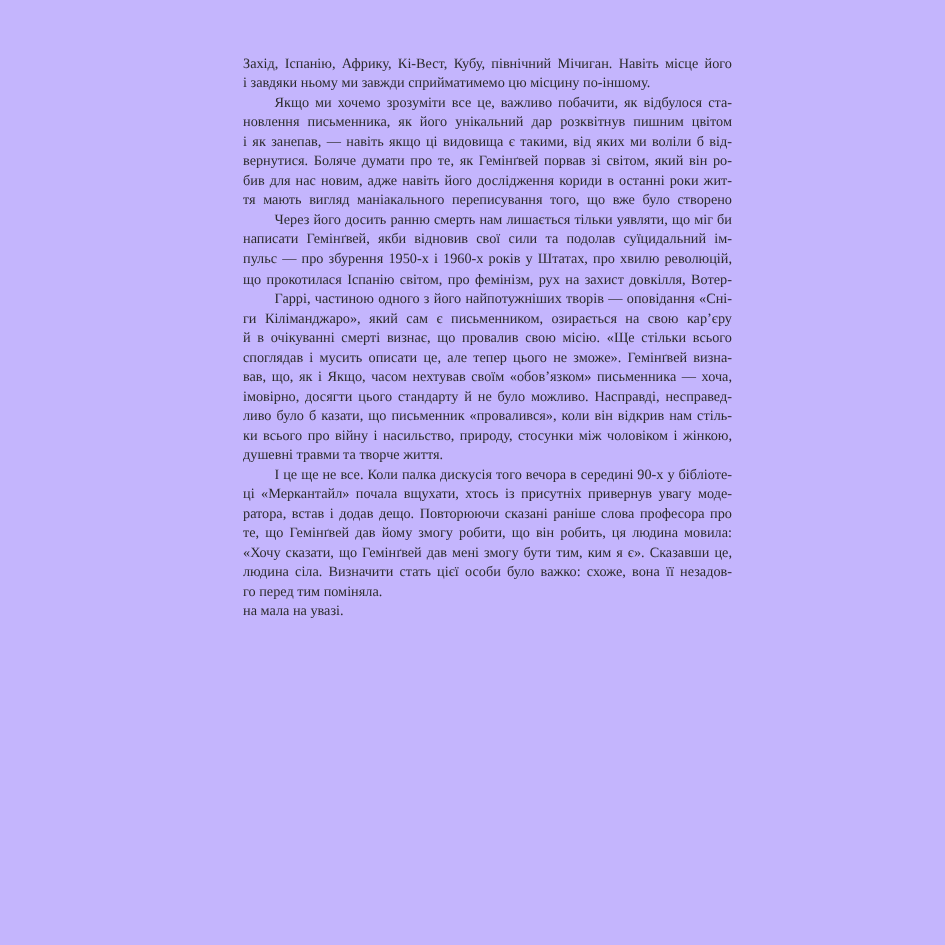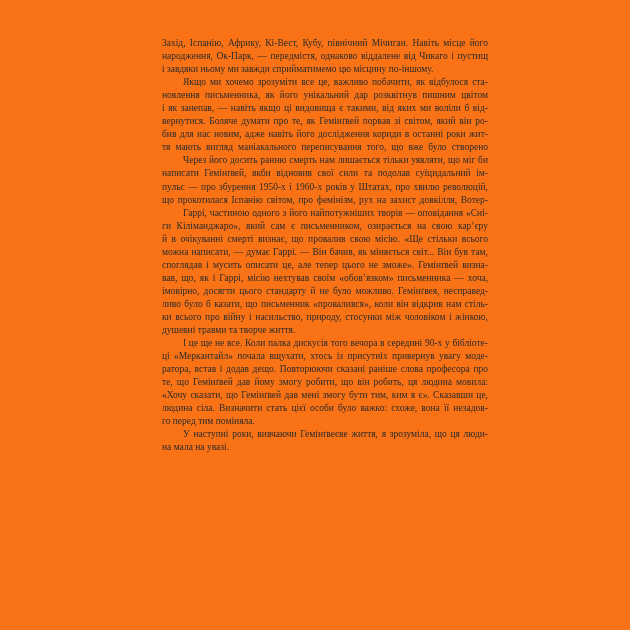--- a/index.html
+++ b/index.html
@@ -8,21 +8,21 @@
   }
   body {
     width: 630px;
     height: 630px;
     overflow: hidden;
     background: #fcfcfb;
   }
   .page {
     position: absolute;
     inset: 0;
-    background: #f97316;
+    background: #c4b5fd;
   }
   .text-column {
     position: absolute;
     left: 162px;
     top: 37px;
     width: 326px;
     font-family: "Liberation Serif", "DejaVu Serif", serif;
     font-size: 9.5px;
     line-height: 13.06px;
     color: #2b2b2b;
@@ -39,45 +39,42 @@
   .line.indent {
     text-indent: 21px;
   }
 </style>
 </head>
 <body style="background: rgb(252, 252, 251);">
 
 <main class="page">
   <article class="text-column" id="text-column" style="color: rgb(43, 43, 43);">
       <div class="line fill">Захід, Іспанію, Африку, Кі-Вест, Кубу, північний Мічиган. Навіть місце його</div>
-      <div class="line fill">народження, Ок-Парк, — передмістя, однаково віддалене від Чикаго і пустищ</div>
       <div class="line">і завдяки ньому ми завжди сприйматимемо цю місцину по-іншому.</div>
       <div class="line fill indent">Якщо ми хочемо зрозуміти все це, важливо побачити, як відбулося ста-</div>
       <div class="line fill">новлення письменника, як його унікальний дар розквітнув пишним цвітом</div>
       <div class="line fill">і як занепав, — навіть якщо ці видовища є такими, від яких ми воліли б від-</div>
       <div class="line fill">вернутися. Боляче думати про те, як Гемінґвей порвав зі світом, який він ро-</div>
       <div class="line fill">бив для нас новим, адже навіть його дослідження кориди в останні роки жит-</div>
       <div class="line fill">тя мають вигляд маніакального переписування того, що вже було створено</div>
       <div class="line fill indent">Через його досить ранню смерть нам лишається тільки уявляти, що міг би</div>
       <div class="line fill">написати Гемінґвей, якби відновив свої сили та подолав суїцидальний ім-</div>
       <div class="line fill">пульс — про збурення 1950-х і 1960-х років у Штатах, про хвилю революцій,</div>
       <div class="line fill">що прокотилася Іспанію світом, про фемінізм, рух на захист довкілля, Вотер-</div>
       <div class="line fill indent">Гаррі, частиною одного з його найпотужніших творів — оповідання «Сні-</div>
       <div class="line fill">ги Кіліманджаро», який сам є письменником, озирається на свою кар’єру</div>
       <div class="line fill">й в очікуванні смерті визнає, що провалив свою місію. «Ще стільки всього</div>
-      <div class="line fill">можна написати, — думає Гаррі. — Він бачив, як міняється світ... Він був там,</div>
       <div class="line fill">споглядав і мусить описати це, але тепер цього не зможе». Гемінґвей визна-</div>
-      <div class="line fill">вав, що, як і Гаррі, місію нехтував своїм «обов’язком» письменника — хоча,</div>
-      <div class="line fill">імовірно, досягти цього стандарту й не було можливо. Гемінґвея, несправед-</div>
+      <div class="line fill">вав, що, як і Якщо, часом нехтував своїм «обов’язком» письменника — хоча,</div>
+      <div class="line fill">імовірно, досягти цього стандарту й не було можливо. Насправді, несправед-</div>
       <div class="line fill">ливо було б казати, що письменник «провалився», коли він відкрив нам стіль-</div>
       <div class="line fill">ки всього про війну і насильство, природу, стосунки між чоловіком і жінкою,</div>
       <div class="line">душевні травми та творче життя.</div>
       <div class="line fill indent">І це ще не все. Коли палка дискусія того вечора в середині 90-х у бібліоте-</div>
       <div class="line fill">ці «Меркантайл» почала вщухати, хтось із присутніх привернув увагу моде-</div>
       <div class="line fill">ратора, встав і додав дещо. Повторюючи сказані раніше слова професора про</div>
       <div class="line fill">те, що Гемінґвей дав йому змогу робити, що він робить, ця людина мовила:</div>
       <div class="line fill">«Хочу сказати, що Гемінґвей дав мені змогу бути тим, ким я є». Сказавши це,</div>
       <div class="line fill">людина сіла. Визначити стать цієї особи було важко: схоже, вона її незадов-</div>
       <div class="line">го перед тим поміняла.</div>
-      <div class="line fill indent">У наступні роки, вивчаючи Гемінґвеєве життя, я зрозуміла, що ця люди-</div>
       <div class="line">на мала на увазі.</div>
     </article>
 </main>
 
 </body></html>

